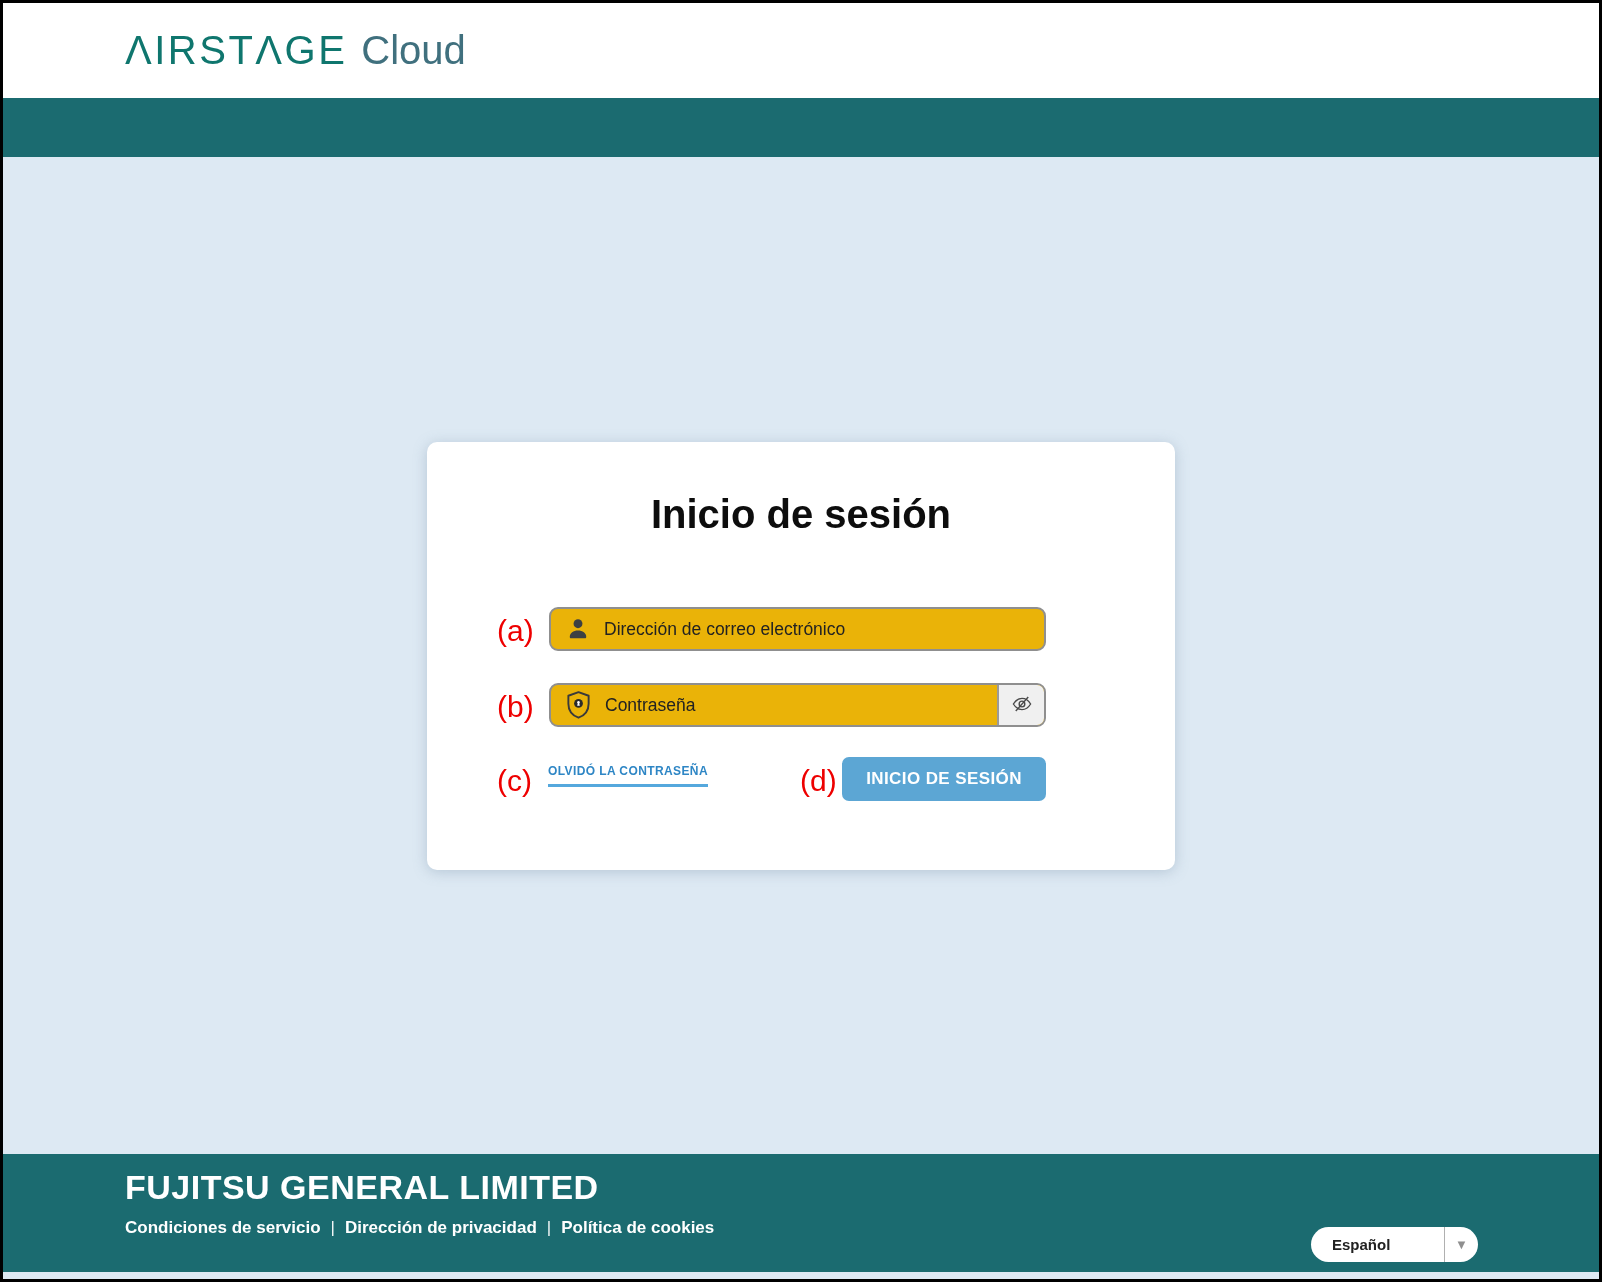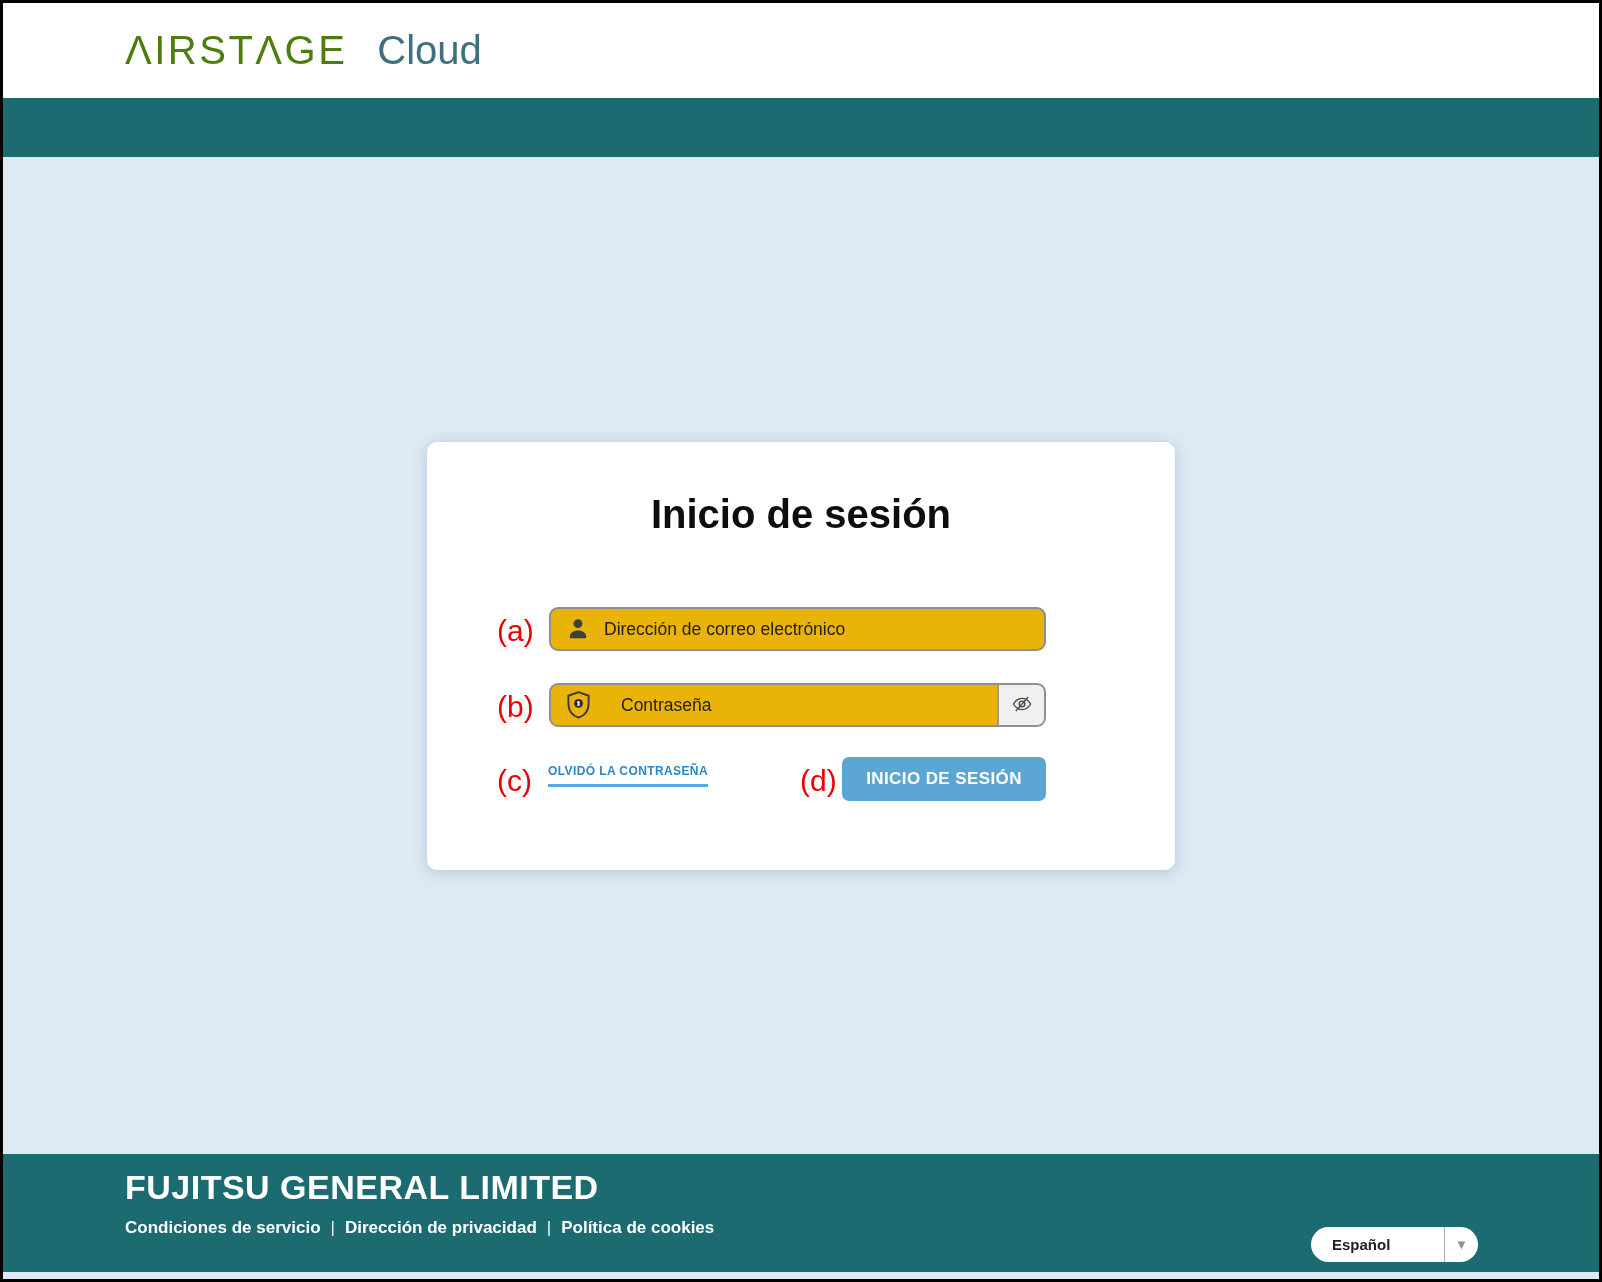--- a/index.html
+++ b/index.html
@@ -4,43 +4,43 @@
 <style>
   * { box-sizing: border-box; margin: 0; padding: 0; }
   body { background: #555; font-family: "Liberation Sans", "DejaVu Sans", sans-serif; }
 
   .page { position: relative; width: 1602px; height: 1282px; background: #dde9f3;
           border: 3px solid #000; overflow: hidden; }
 
   
   .header { position: absolute; top: 0; left: 0; width: 100%; height: 95px; background: #ffffff; }
   .logo { position: absolute; left: 122px; top: 0; height: 95px; display: flex; align-items: center; }
-  .logo-airstage { font-size: 40px; color: #4d7c0f; letter-spacing: 2.5px; }
-  .logo-cloud { font-size: 40px; color: #40707e; margin-left: 30px; }
+  .logo-airstage { font-size: 40px; color: #0f766e; letter-spacing: 2.5px; }
+  .logo-cloud { font-size: 40px; color: #40707e; margin-left: 14px; }
   .logo-sm { font-size: 41px; color: #5ba4b6; font-weight: bold; font-style: italic; margin-left: 20px; }
 
   .teal-bar { position: absolute; top: 95px; left: 0; width: 100%; height: 59px; background: #1b6b70; }
 
   
   .main { position: absolute; top: 154px; left: 0; width: 100%; height: 1131px; }
   .card { position: absolute; left: 424px; top: 285px; width: 748px; height: 428px;
           background: #fff; border-radius: 10px; box-shadow: 0 2px 14px rgba(110,135,160,.35); }
   .card-title { position: absolute; top: 50px; left: 0; width: 100%; text-align: center;
                 font-size: 40px; font-weight: bold; color: #0d0d0d; }
 
   .ref { position: absolute; color: #ee0000; font-size: 30px; }
   .ref-a { left: 70px; top: 172px; }
   .ref-b { left: 70px; top: 248px; }
   .ref-c { left: 70px; top: 322px; }
   .ref-d { left: 373px; top: 322px; }
 
   .field { position: absolute; left: 122px; width: 497px; height: 44px; background: #eab308;
            border: 2px solid #8f8f8f; border-radius: 9px; display: flex; align-items: center; overflow: hidden; }
   .field-email { top: 165px; }
-  .field-password { top: 241px; gap: 16px; }
+  .field-password { top: 241px; }
   .field .icon { margin-left: 14px; display: flex; align-items: center; flex: 0 0 auto; }
   .field input { flex: 1 1 auto; min-width: 0; border: none; outline: none; background: transparent;
                  font-size: 17.5px; color: #222; padding-left: 13px; font-family: inherit; }
   .field input::placeholder { color: #222; opacity: 1; }
   .eye-btn { flex: 0 0 47px; align-self: stretch; border: none; border-left: 2px solid #9a9a9a;
              background: #f0f0f0; display: flex; align-items: center; justify-content: center; cursor: pointer; }
 
   .forgot { position: absolute; left: 121px; top: 322px; font-size: 12px; font-weight: bold;
             color: #2e86c5; text-decoration: none; letter-spacing: .4px;
             border-bottom: 3px solid #55a8dd; padding-bottom: 6px; cursor: pointer; }

